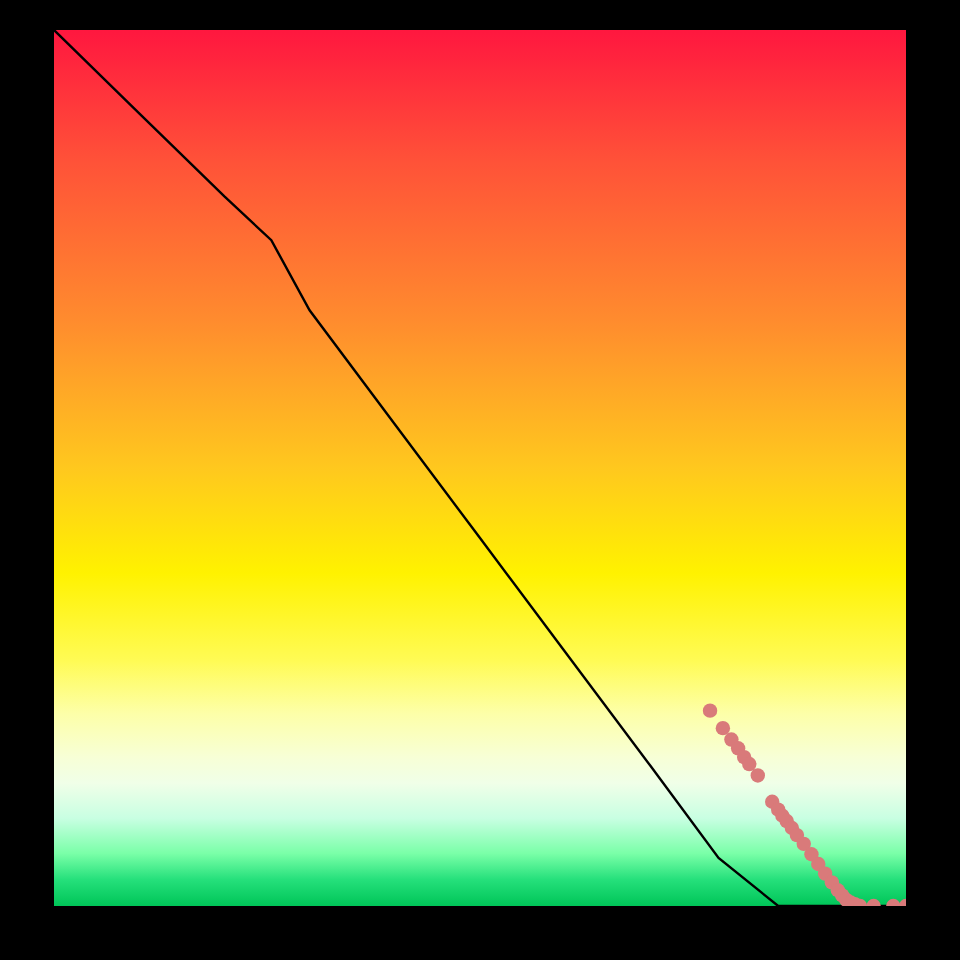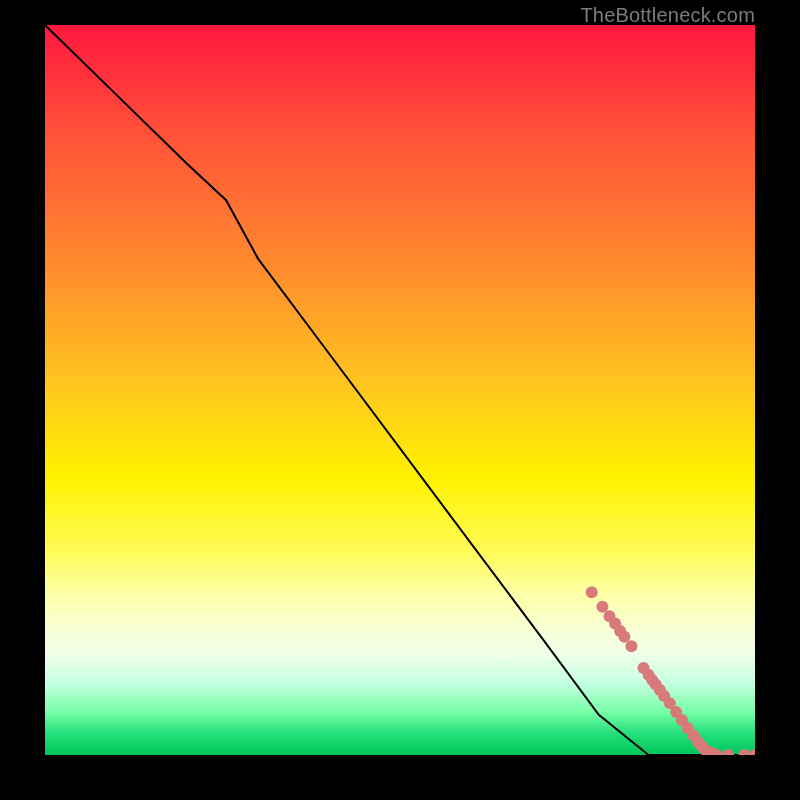--- a/index.html
+++ b/index.html
@@ -63,21 +63,20 @@
   }
   .dot {
     fill: #d97a7a;
     stroke: none;
   }
 </style>
 </head>
 <body>
 
 <div class="wrap">
-  <div class="attribution">TheBottleneck.com</div>
 
   <div class="plot-area">
     <svg class="overlay" viewBox="0 0 710 730" preserveAspectRatio="none">
       <path id="curve" class="curve" d="M0.0 0.0 L71.0 69.4 L142.0 138.7 L181.1 175.2 L213.0 233.6 L284.0 328.5 L355.0 423.4 L426.0 518.3 L497.0 613.2 L553.8 689.9 L603.5 730.0 L639.0 730.0 L653.2 730.0 L667.4 730.0 L681.6 730.0 L710.0 730.0 " stroke="#000000"></path>
       <g id="dots">
           <circle cx="546.7" cy="567.2" r="6" class="dot" fill="#d97a7a"></circle>
           <circle cx="557.4" cy="581.8" r="6" class="dot" fill="#d97a7a"></circle>
           <circle cx="564.5" cy="591.3" r="6" class="dot" fill="#d97a7a"></circle>
           <circle cx="570.1" cy="598.6" r="6" class="dot" fill="#d97a7a"></circle>
           <circle cx="575.1" cy="605.9" r="6" class="dot" fill="#d97a7a"></circle>

